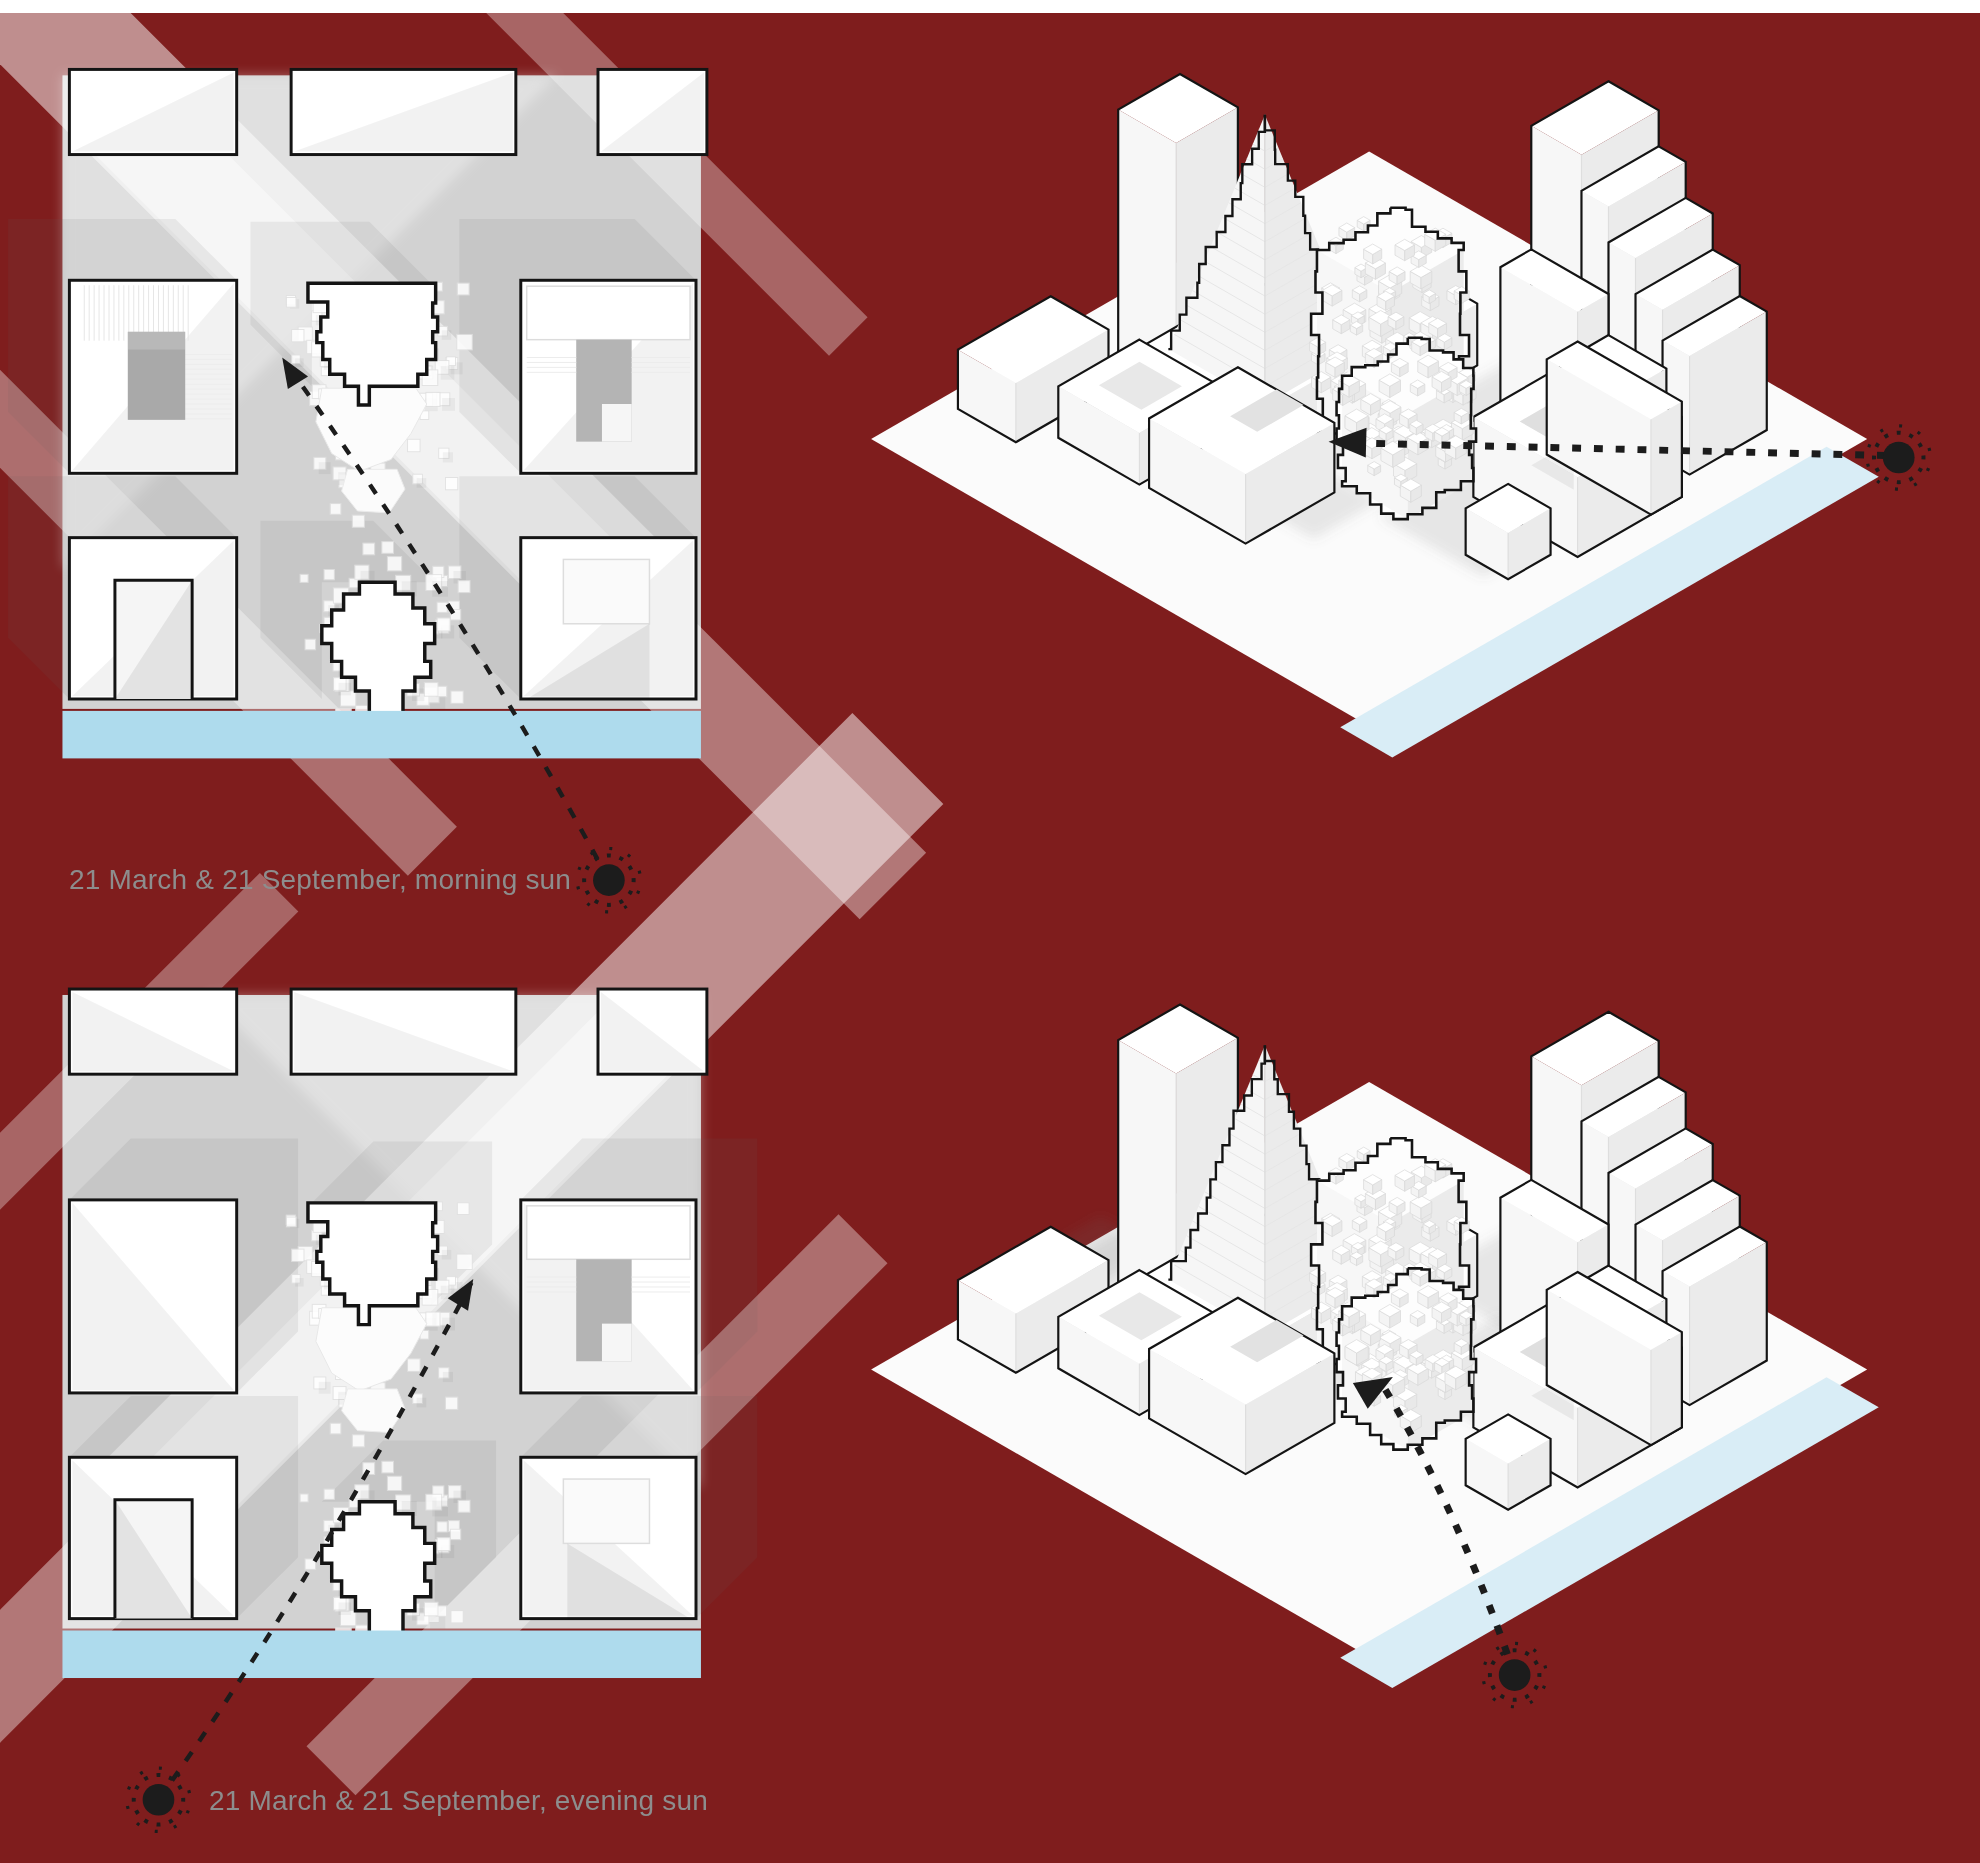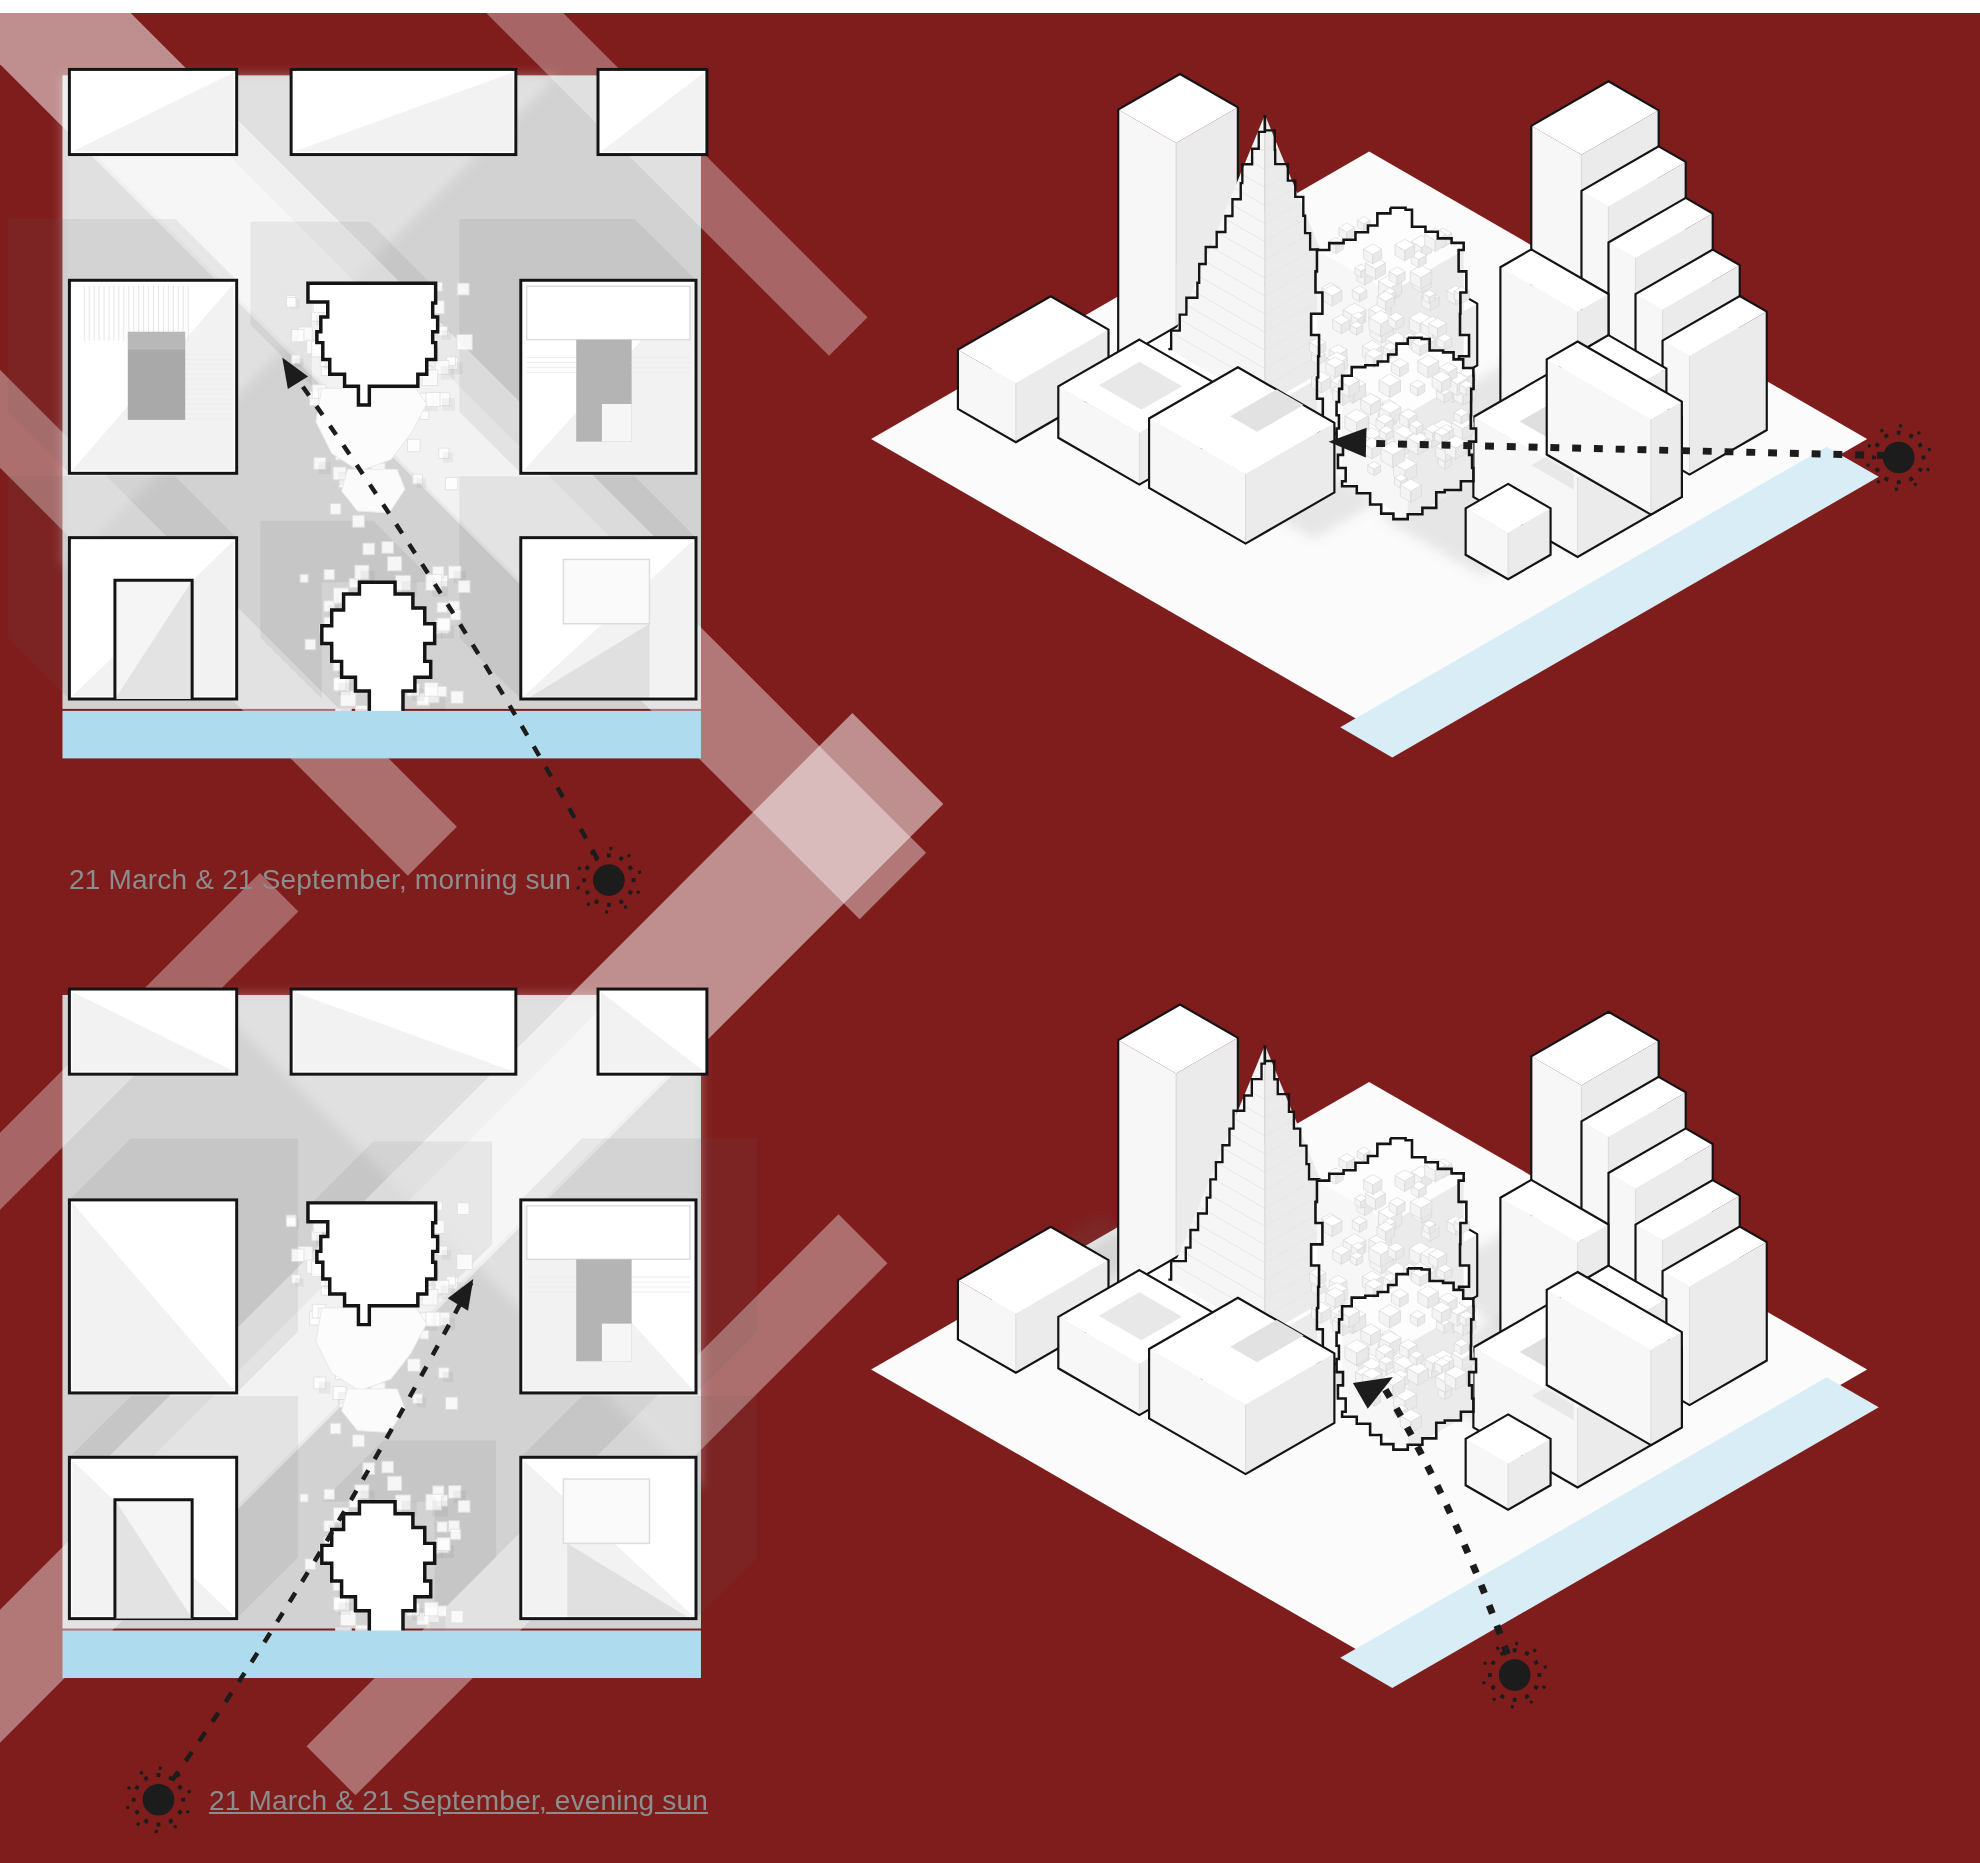--- a/index.html
+++ b/index.html
@@ -1639,15 +1639,15 @@
         </g>
         <g transform="translate(667,721)">
           <circle cx="0" cy="0" r="16" fill="#1c1c1c"></circle>
           <circle cx="0" cy="0" r="25" fill="none" stroke="#1c1c1c" stroke-width="4" stroke-dasharray="4 9" stroke-dashoffset="2"></circle>
           <circle cx="0" cy="0" r="32" fill="none" stroke="#1c1c1c" stroke-width="3.2" stroke-dasharray="3 17" stroke-dashoffset="9"></circle>
         </g>
       </g>
   </svg>
 
   <div class="caption" id="caption-morning" style="left: 69px; top: 851px; color: rgb(141, 141, 141);">21 March &amp; 21 September, morning sun</div>
-  <div class="caption" id="caption-evening" style="left: 209px; top: 1772px; color: rgb(141, 141, 141); text-decoration: underline;">21 March &amp; 21 September, evening sun</div>
+  <div class="caption" id="caption-evening" style="left: 209px; top: 1772px; color: rgb(141, 141, 141);">21 March &amp; 21 September, evening sun</div>
 </div>
 
 
 </body></html>

